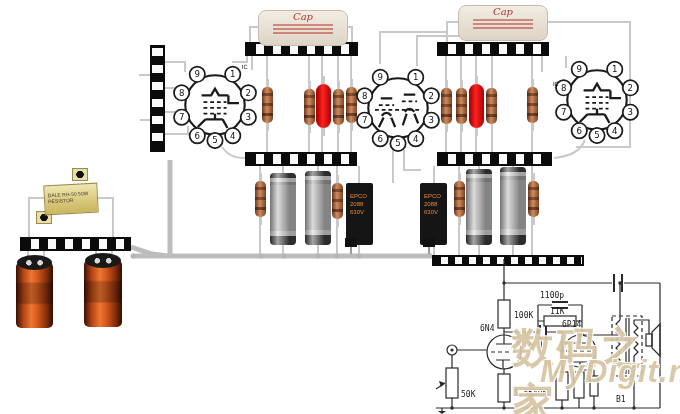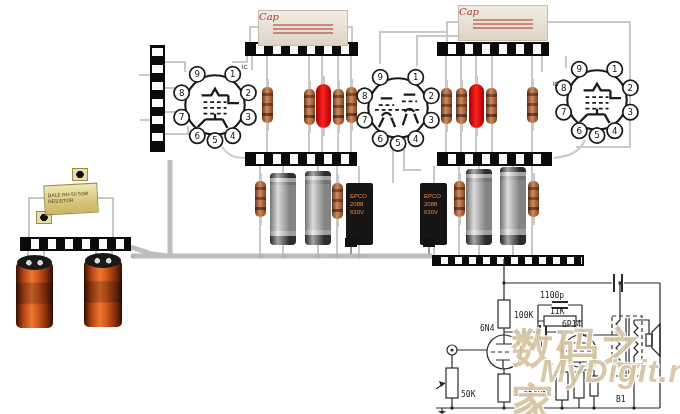--- a/index.html
+++ b/index.html
@@ -30,22 +30,22 @@
   
   .ecap{width:26px;height:72px;border-radius:4px;z-index:2;
     background:
       linear-gradient(90deg,rgba(0,0,0,.35),rgba(255,255,255,.55) 30%,rgba(0,0,0,.25) 75%),
       linear-gradient(180deg,#3c3c3c 0 7%,#d9d9d9 7% 12%,#9a9a9a 12% 17%,#b0b0b0 17% 80%,#d2d2d2 80% 87%,#3a3a3a 87%);}
   
   .bcap{width:27px;height:62px;background:#151515;border-radius:2px;z-index:2;
         color:#e8863a;font-size:6px;line-height:1.3;padding:10px 0 0 4px;box-sizing:border-box;}
   .bcap span{display:block;}
   
-  .fcap{width:88px;height:34px;border-radius:0;border:1px solid #c6bcae;z-index:2;
-        background:linear-gradient(180deg,#f2ece2,#ddd4c6);}
+  .fcap{width:88px;height:34px;border-radius:8px;border:1px solid #c6bcae;z-index:2;
+        background:linear-gradient(180deg,#f2ece2,#ddd4c6);text-align:center;}
   .fcap .logo{font-family:"DejaVu Serif",serif;font-style:italic;color:#b23535;font-size:10px;line-height:11px;}
   .fcap .rl{height:2px;margin:2px 14px 0 14px;background:rgba(185,60,50,.55);}
   
   .ocap{border-radius:5px;z-index:2;
     background:
       linear-gradient(180deg,rgba(0,0,0,0) 30%,rgba(0,0,0,.22) 33% 62%,rgba(0,0,0,0) 65%),
       linear-gradient(90deg,#381103,#b34415 20%,#ed7630 42%,#d45a1d 58%,#7c2a0a 85%,#2e0d02);}
   .ocap::before{content:"";position:absolute;left:1px;right:1px;top:-7px;height:15px;border-radius:50%;
     background:
       radial-gradient(circle at 34% 52%,#d8d8d8 0 2.5px,transparent 3px),

